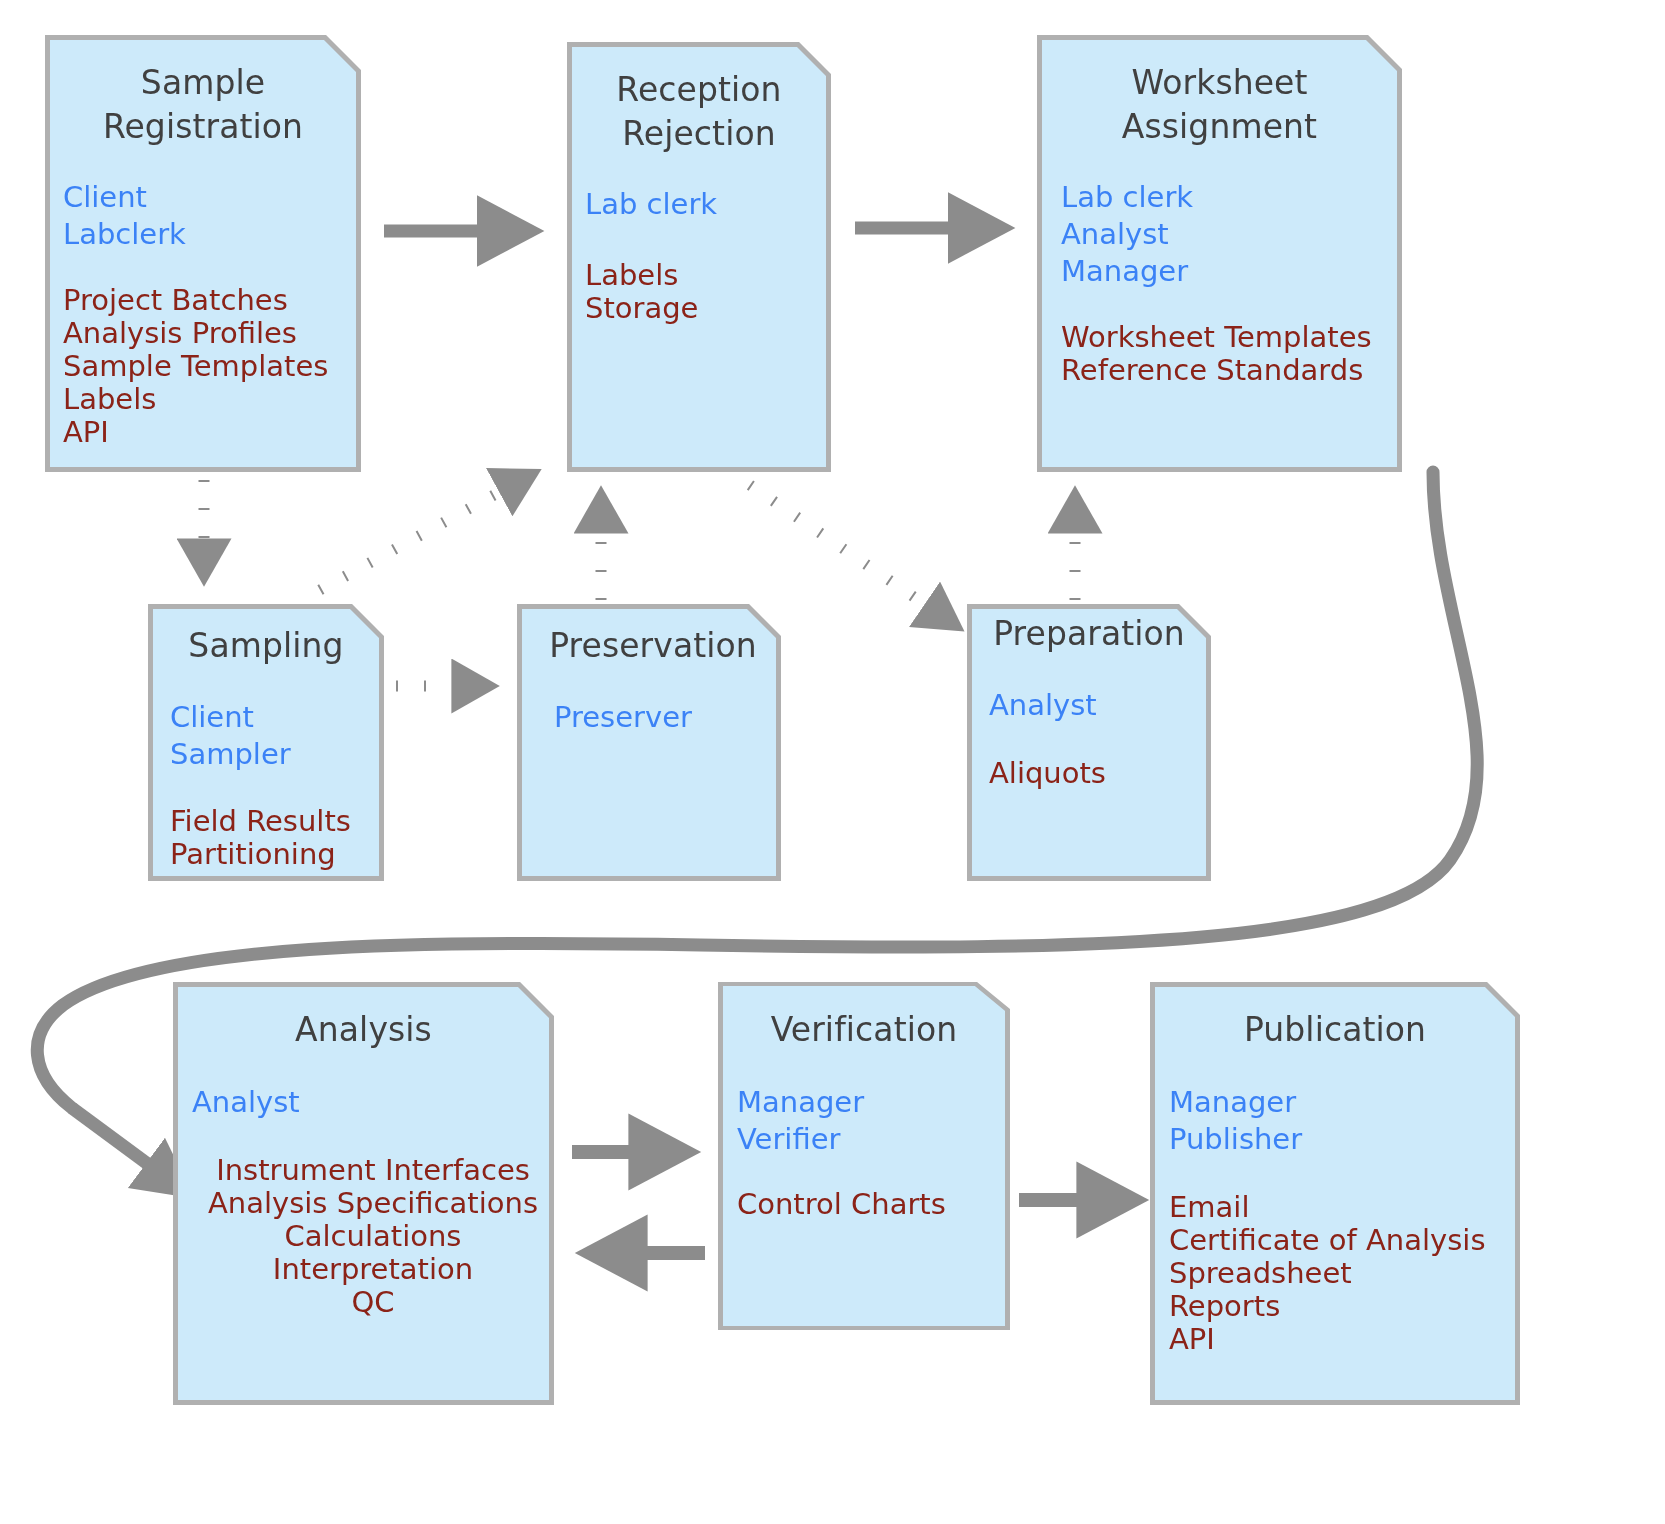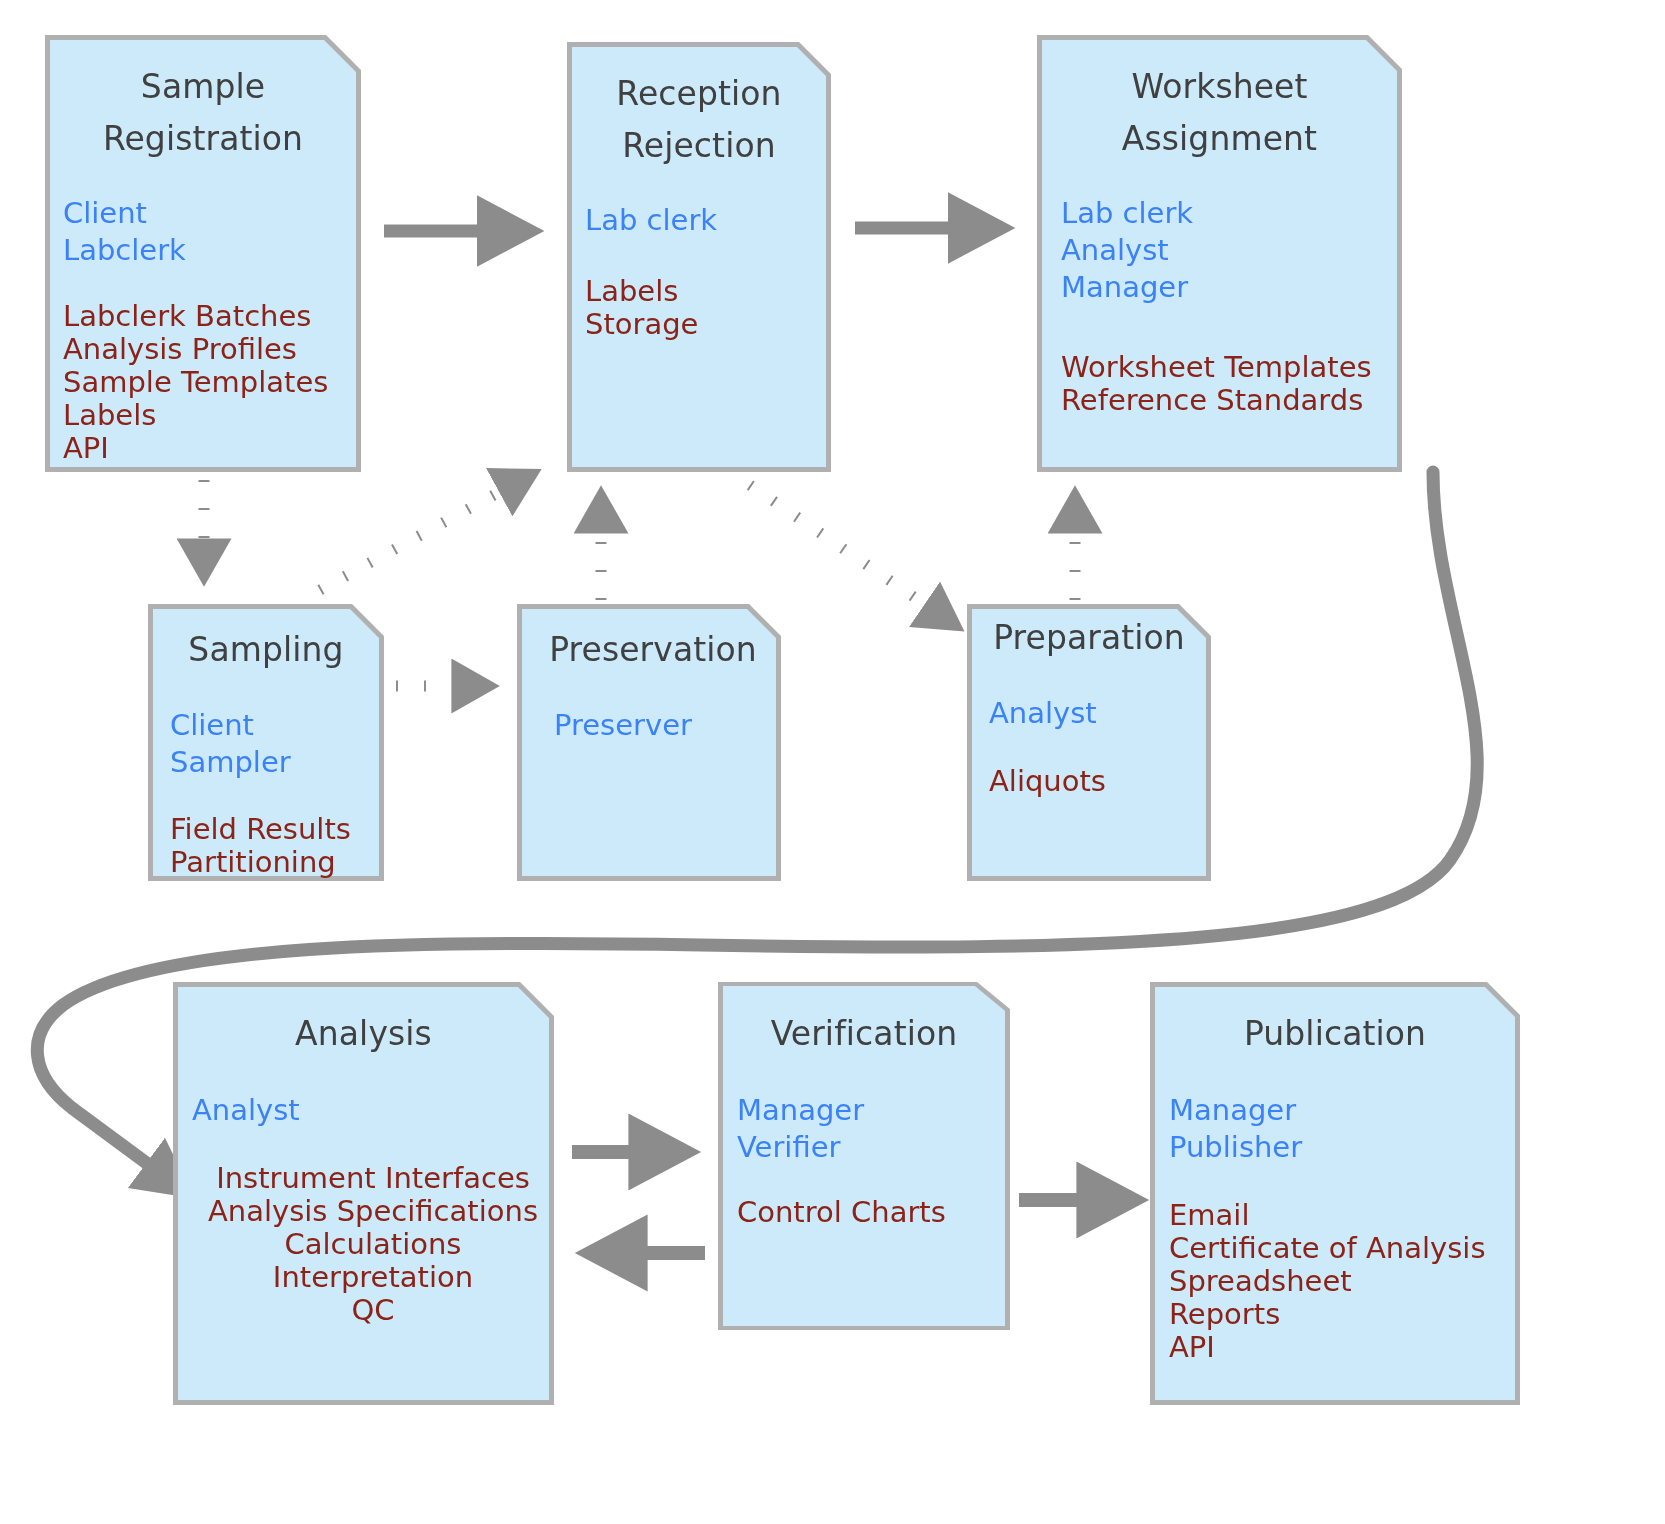--- a/index.html
+++ b/index.html
@@ -4,21 +4,21 @@
 <style>
   html,body{margin:0;padding:0;background:#ffffff;}
   body{width:1665px;height:1524px;position:relative;overflow:hidden;
        font-family:"DejaVu Sans","Liberation Sans",sans-serif;}
   #stage{position:absolute;left:0;top:0;width:1665px;height:1524px;}
   svg.edges{position:absolute;left:0;top:0;width:1665px;height:1524px;pointer-events:none;}
   .node{position:absolute;box-sizing:border-box;}
   .node .shape{position:absolute;left:0;top:0;width:100%;height:100%;}
   .node .content{position:relative;z-index:2;padding:0;}
   .node .title{
-    text-align:center;color:#404040;font-size:33px;line-height:52px;
+    text-align:center;color:#404040;font-size:33px;line-height:44px;
     font-weight:400;letter-spacing:0.1px;white-space:pre-line;
   }
   .node .roles{color:#3b82f6;font-size:29px;line-height:37px;white-space:pre-line;}
   .node .feats{color:#8b2318;font-size:29px;line-height:33px;white-space:pre-line;}
 </style>
 </head>
 <body>
 
 <div id="stage">
 
@@ -91,21 +91,21 @@
 
   <div class="node" style="left:45px;top:35px;width:316px;height:437px;">
     <svg class="shape" viewBox="0 0 316 437" preserveAspectRatio="none">
       <path d="M2.5,2.5 H280 L313.5,36 V434.5 H2.5 Z" fill="#cdeafa" stroke="#b0b0b0" stroke-width="5"></path>
     </svg>
     <div class="content" style="padding:26px 0 0 0;">
       <div class="title">Sample
 Registration</div>
       <div class="roles" style="margin:30px 0 0 18px;">Client
 Labclerk</div>
-      <div class="feats" style="margin:31px 0 0 18px;">Labclerk Batches
+      <div class="feats" style="margin:31px 0 0 18px;">Project Batches
 Analysis Profiles
 Sample Templates
 Labels
 API</div>
     </div>
   </div>
 
   <div class="node" style="left:567px;top:42px;width:264px;height:430px;">
     <svg class="shape" viewBox="0 0 264 430" preserveAspectRatio="none">
       <path d="M2.5,2.5 H231 L261.5,33 V427.5 H2.5 Z" fill="#cdeafa" stroke="#b0b0b0" stroke-width="5"></path>
@@ -122,21 +122,21 @@
   <div class="node" style="left:1037px;top:35px;width:365px;height:437px;">
     <svg class="shape" viewBox="0 0 365 437" preserveAspectRatio="none">
       <path d="M2.5,2.5 H330 L362.5,35 V434.5 H2.5 Z" fill="#cdeafa" stroke="#b0b0b0" stroke-width="5"></path>
     </svg>
     <div class="content" style="padding:26px 0 0 0;">
       <div class="title">Worksheet
 Assignment</div>
       <div class="roles" style="margin:30px 0 0 24px;">Lab clerk
 Analyst
 Manager</div>
-      <div class="feats" style="margin:45px 0 0 24px;">Worksheet Templates
+      <div class="feats" style="margin:31px 0 0 24px;">Worksheet Templates
 Reference Standards</div>
     </div>
   </div>
 
   <div class="node" style="left:148px;top:604px;width:236px;height:277px;">
     <svg class="shape" viewBox="0 0 236 277" preserveAspectRatio="none">
       <path d="M2.5,2.5 H203 L233.5,33 V274.5 H2.5 Z" fill="#cdeafa" stroke="#b0b0b0" stroke-width="5"></path>
     </svg>
     <div class="content" style="padding:20px 0 0 0;">
       <div class="title">Sampling</div>

